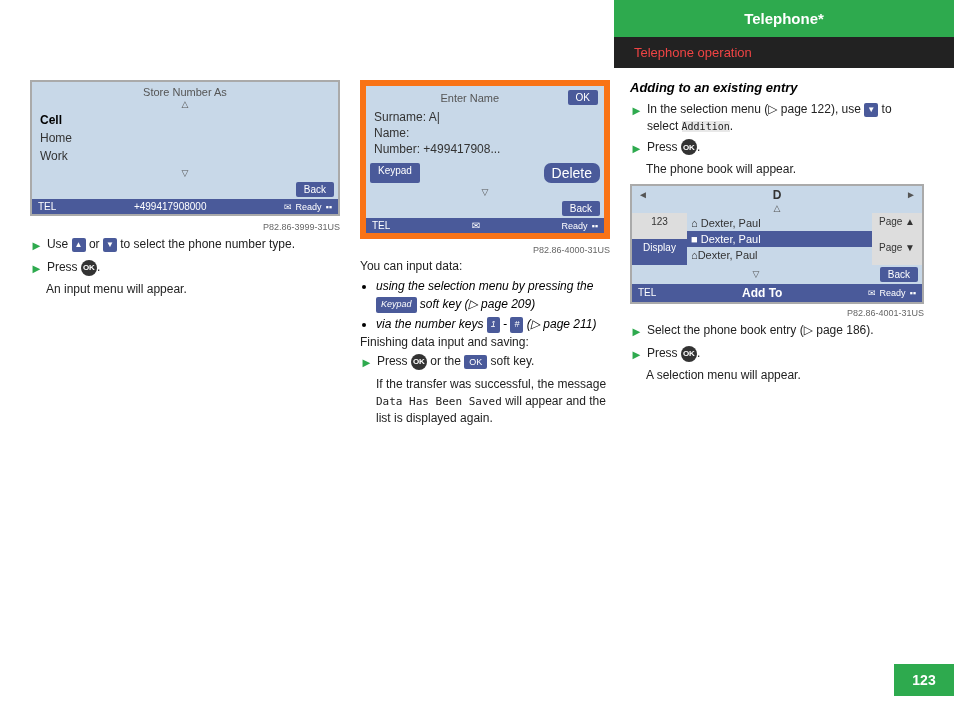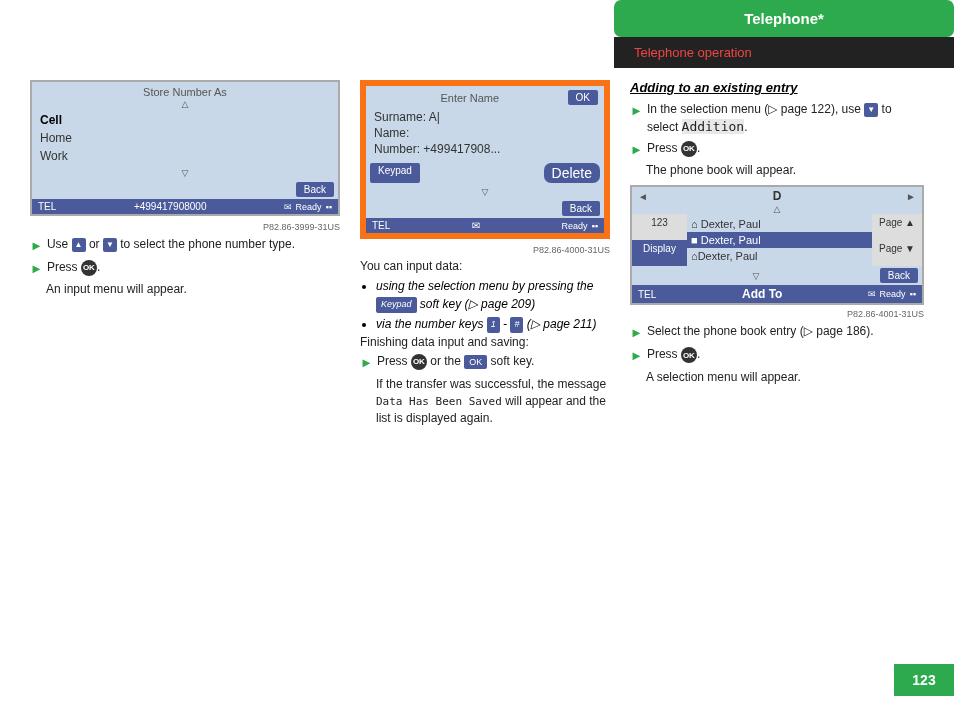--- a/index.html
+++ b/index.html
@@ -19,21 +19,20 @@
       right: 0;
       width: 340px;
     }
     .header-telephone {
       background: #2eaa4e;
       color: #fff;
       font-weight: bold;
       font-size: 15px;
       text-align: center;
       padding: 10px 20px;
-      border-radius: 7px;
     }
     .header-operation {
       background: #222;
       color: #ef4444;
       font-weight: normal;
       font-size: 13px;
       text-align: left;
       padding: 8px 20px;
     }
 
@@ -367,26 +366,25 @@
     .code-text {
       font-family: monospace;
       font-size: 11px;
     }
     .section-heading {
       font-weight: bold;
       font-style: italic;
       font-size: 13px;
       margin-bottom: 6px;
       color: #000;
-      text-decoration: underline;
     }
     .addition-code {
       font-family: monospace;
       background: #e8e8e8;
-      font-size: 13px;
+      font-size: 10px;
     }
     .bullet-list {
       padding-left: 16px;
       font-size: 12px;
       line-height: 1.5;
       font-style: italic;
     }
     .bullet-list li {
       margin-bottom: 2px;
     }

